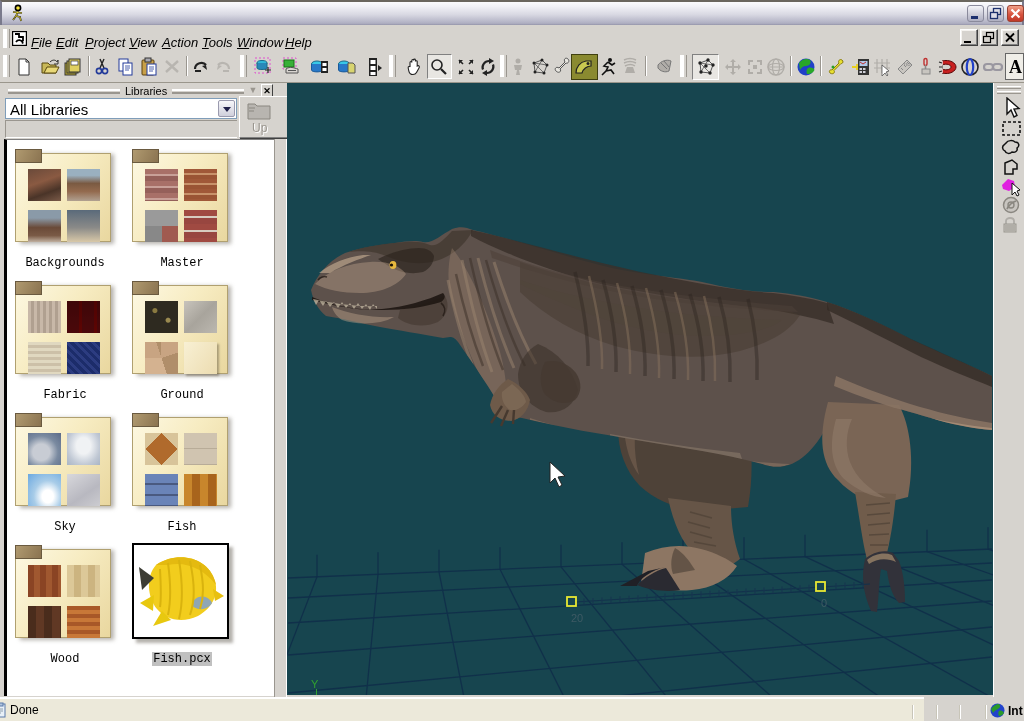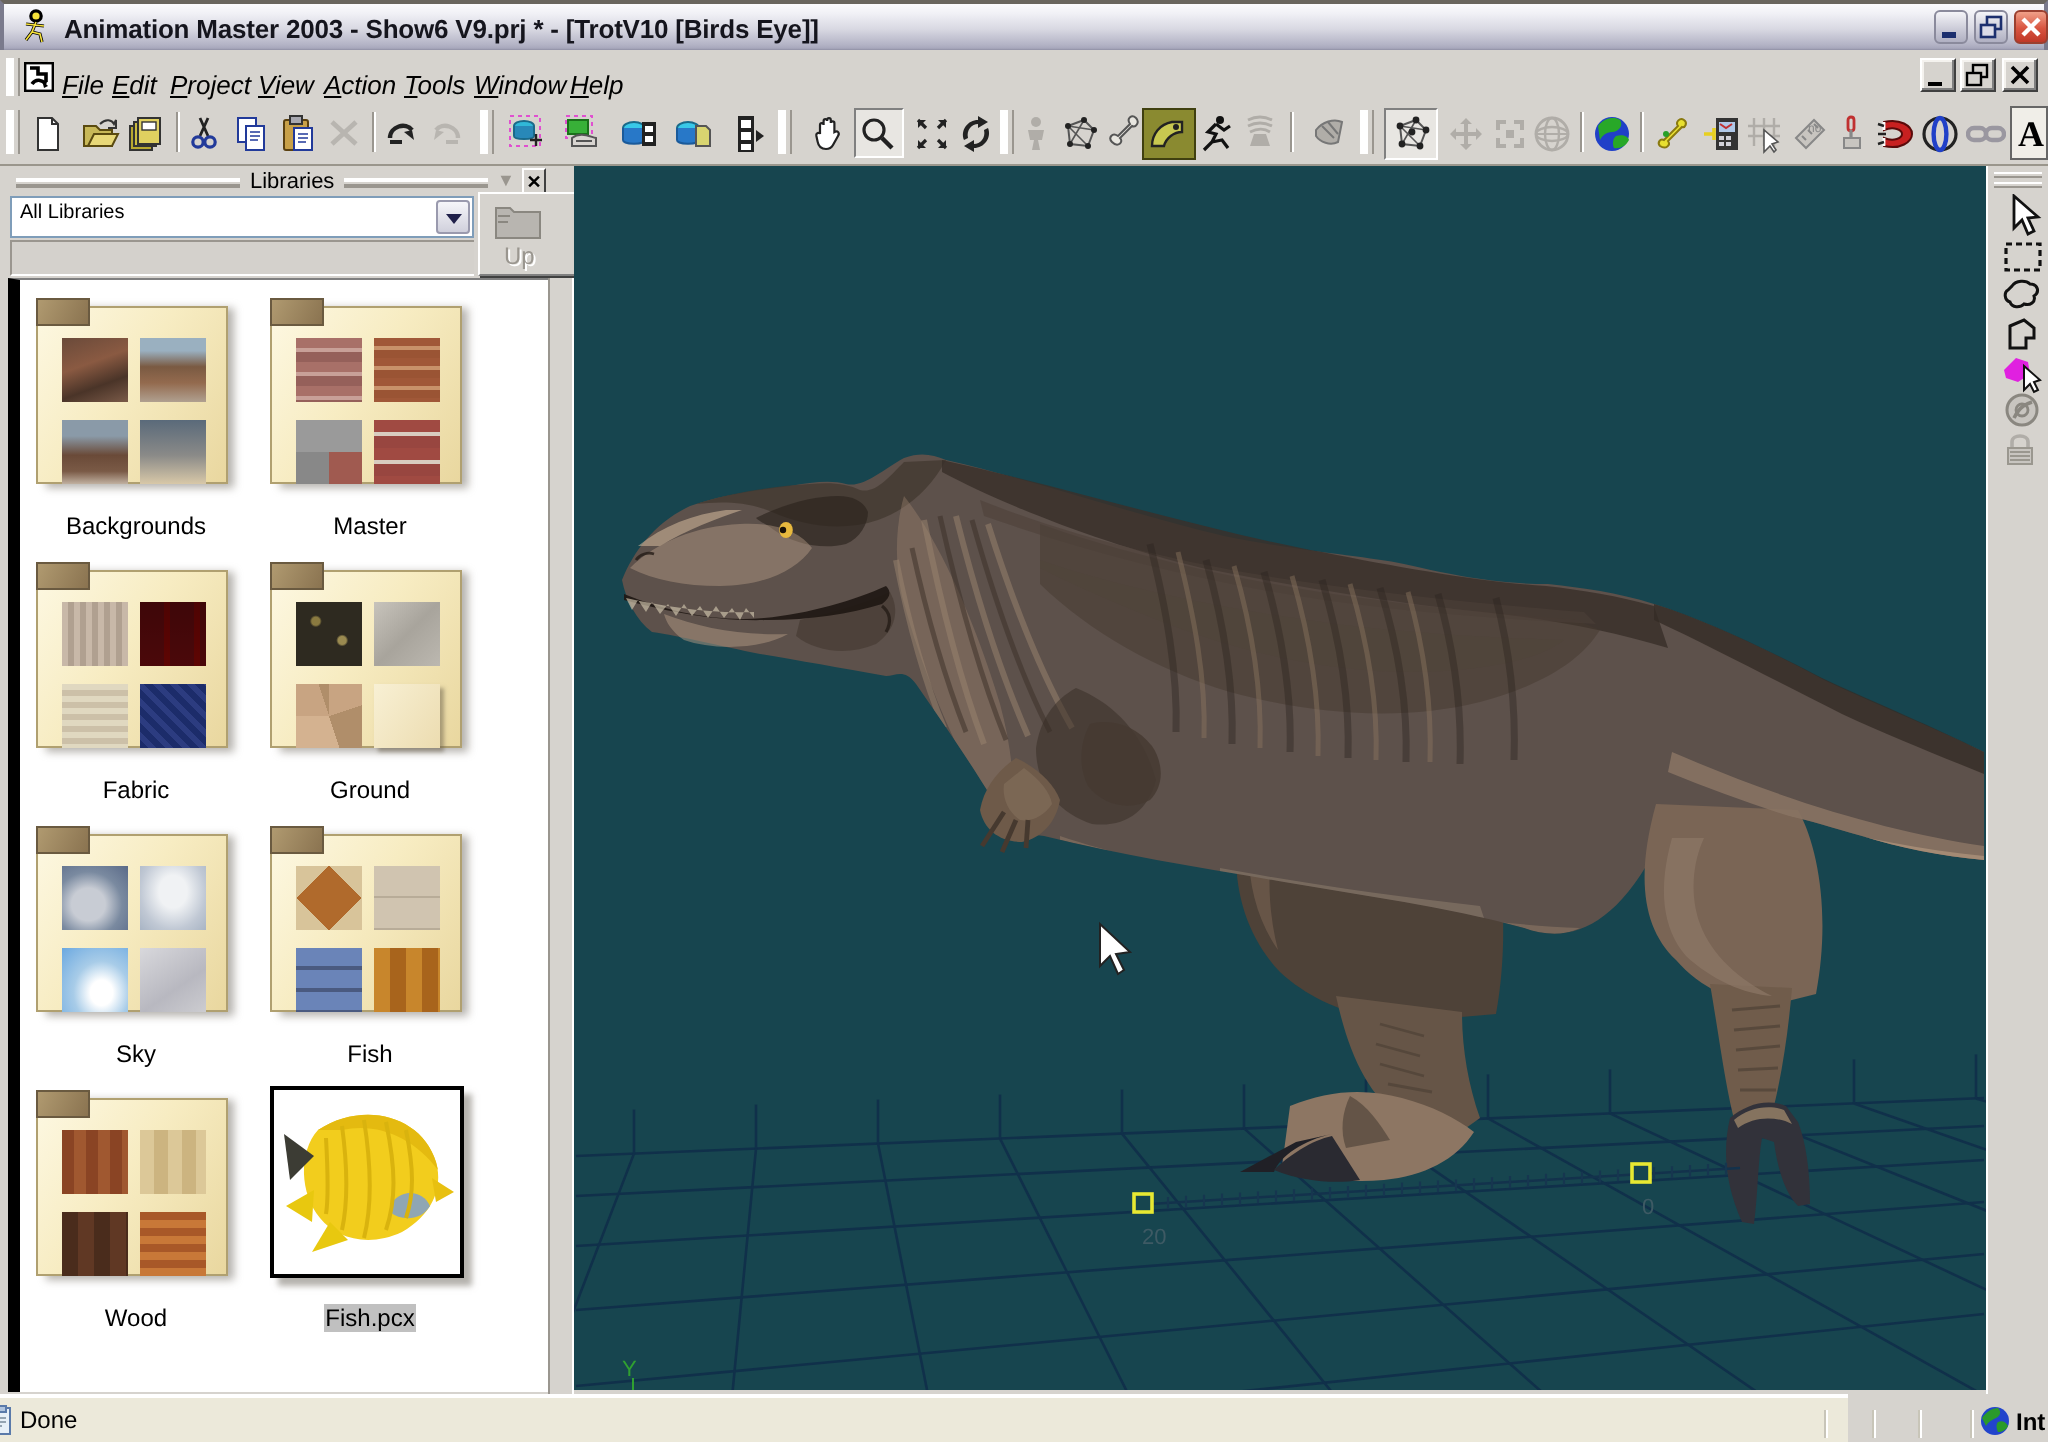--- a/index.html
+++ b/index.html
@@ -21,27 +21,27 @@
 .tsep{position:absolute;top:5px;width:2px;height:20px;border-left:1px solid #9a968f;border-right:1px solid #fff;}
 .tico{position:absolute;top:6px;width:20px;height:20px;}
 .tico svg{width:20px;height:20px;}
 
 #panel{left:0;top:83px;width:287px;height:614px;background:#d6d3ce;}
 #phead{position:absolute;left:6px;top:1px;width:240px;height:14px;display:flex;align-items:center;}
 #phead .ln{flex:1;height:5px;border-top:2px solid #fff;border-bottom:2px solid #9a968f;margin:0 2px;}
 #phead .cap{font-size:11px;color:#000;padding:0 3px;}
 .phbtn{position:absolute;top:1px;width:12px;height:13px;font-size:9px;text-align:center;line-height:12px;}
 #combo{position:absolute;left:5px;top:15px;width:232px;height:21px;background:#fff;border:1px solid #7f9db9;}
-#combo .ct{position:absolute;left:4px;top:2px;font-size:10px;color:#000;}
+#combo .ct{position:absolute;left:4px;top:2px;font-size:15px;color:#000;}
 #combo .cb{position:absolute;right:1px;top:1px;width:17px;height:17px;background:linear-gradient(#f6f6fa,#d0d0dc);border:1px solid #9a9aae;border-radius:2px;}
 #combo .cb:after{content:"";position:absolute;left:4px;top:6px;border-left:4px solid transparent;border-right:4px solid transparent;border-top:5px solid #20204a;}
 #graybar{position:absolute;left:5px;top:37px;width:232px;height:18px;background:#d4d1cc;border-top:1px solid #9a968f;border-left:1px solid #9a968f;border-bottom:1px solid #fff;}
 #upbtn{position:absolute;left:239px;top:13px;width:57px;height:42px;background:#d6d3ce;border:1px solid #fff;border-right-color:#808080;border-bottom-color:#808080;box-shadow:1px 1px 0 #404040;}
 #upbtn .ut{position:absolute;left:12px;top:24px;font-size:12px;color:#9a968f;text-shadow:1px 1px 0 #fff;}
-#list{position:absolute;left:4px;top:56px;width:270px;height:557px;background:#fff;border-top:1px solid #808080;border-left:6px solid #000000;}
+#list{position:absolute;left:4px;top:56px;width:270px;height:557px;background:#fff;border-top:1px solid #808080;border-left:3px solid #000000;font-family:Liberation Mono, monospace;}
 #prsep{position:absolute;left:274px;top:56px;width:13px;height:558px;background:#d6d3ce;border-left:1px solid #9a968f;border-right:1px solid #fff;}
 
 .cell{position:absolute;width:116px;}
 .folder{position:absolute;left:8px;top:2px;width:97px;height:93px;}
 .folder .shadow{position:absolute;left:5px;top:5px;width:94px;height:90px;background:rgba(120,115,105,0.55);filter:blur(2px);}
 .folder .tab{position:absolute;left:0px;top:0px;width:27px;height:14px;background:linear-gradient(115deg,#b09a70,#8a7350);border:1px solid #6a5a40;}
 .folder .bodyf{position:absolute;left:0px;top:4px;width:96px;height:89px;background:linear-gradient(125deg,#fdf8e2 0%,#f7ecc2 45%,#e9d79f 100%);border:1px solid #b0a070;}
 .thumb{position:absolute;width:33px;height:32px;}
 .lbl{position:absolute;width:116px;top:109px;text-align:center;font-size:12px;color:#000;}
 
@@ -55,21 +55,20 @@
 </style></head>
 <body>
 <div class="abs" id="title">
   <svg class="abs" style="left:7px;top:2px" width="18" height="19" viewBox="0 0 18 19">
       <g stroke="#000" stroke-width="1.6" fill="none">
         <circle cx="9" cy="4" r="2.6" fill="#f6e23a"></circle>
         <path d="M4 8 L13 9 M9 7 L7 12 L4 16 M7 12 L11 13 L12 17"></path>
       </g>
       <path d="M4 8 L13 9 M9 7 L7 12 L4 16 M7 12 L11 13 L12 17" stroke="#f6e23a" stroke-width="0.8" fill="none"></path>
     </svg>
-  <div class="txt">Animation Master 2003 - Show6 V9.prj * - [TrotV10 [Birds Eye]]</div>
   <div class="tbtn sil" style="left:965px"><svg width="15" height="15">
         <rect x="3" y="10" width="7" height="3" fill="#1c2f6e"></rect>
       </svg></div>
   <div class="tbtn sil" style="left:985px"><svg width="15" height="15">
         <g fill="none" stroke="#1c2f6e" stroke-width="1.3">
           <rect x="5.5" y="2.5" width="7" height="6"></rect>
           <rect x="2.5" y="6.5" width="7" height="6" fill="#dcdce8"></rect>
         </g>
       </svg></div>
   <div class="tbtn red" style="left:1005px"><svg width="15" height="15">

